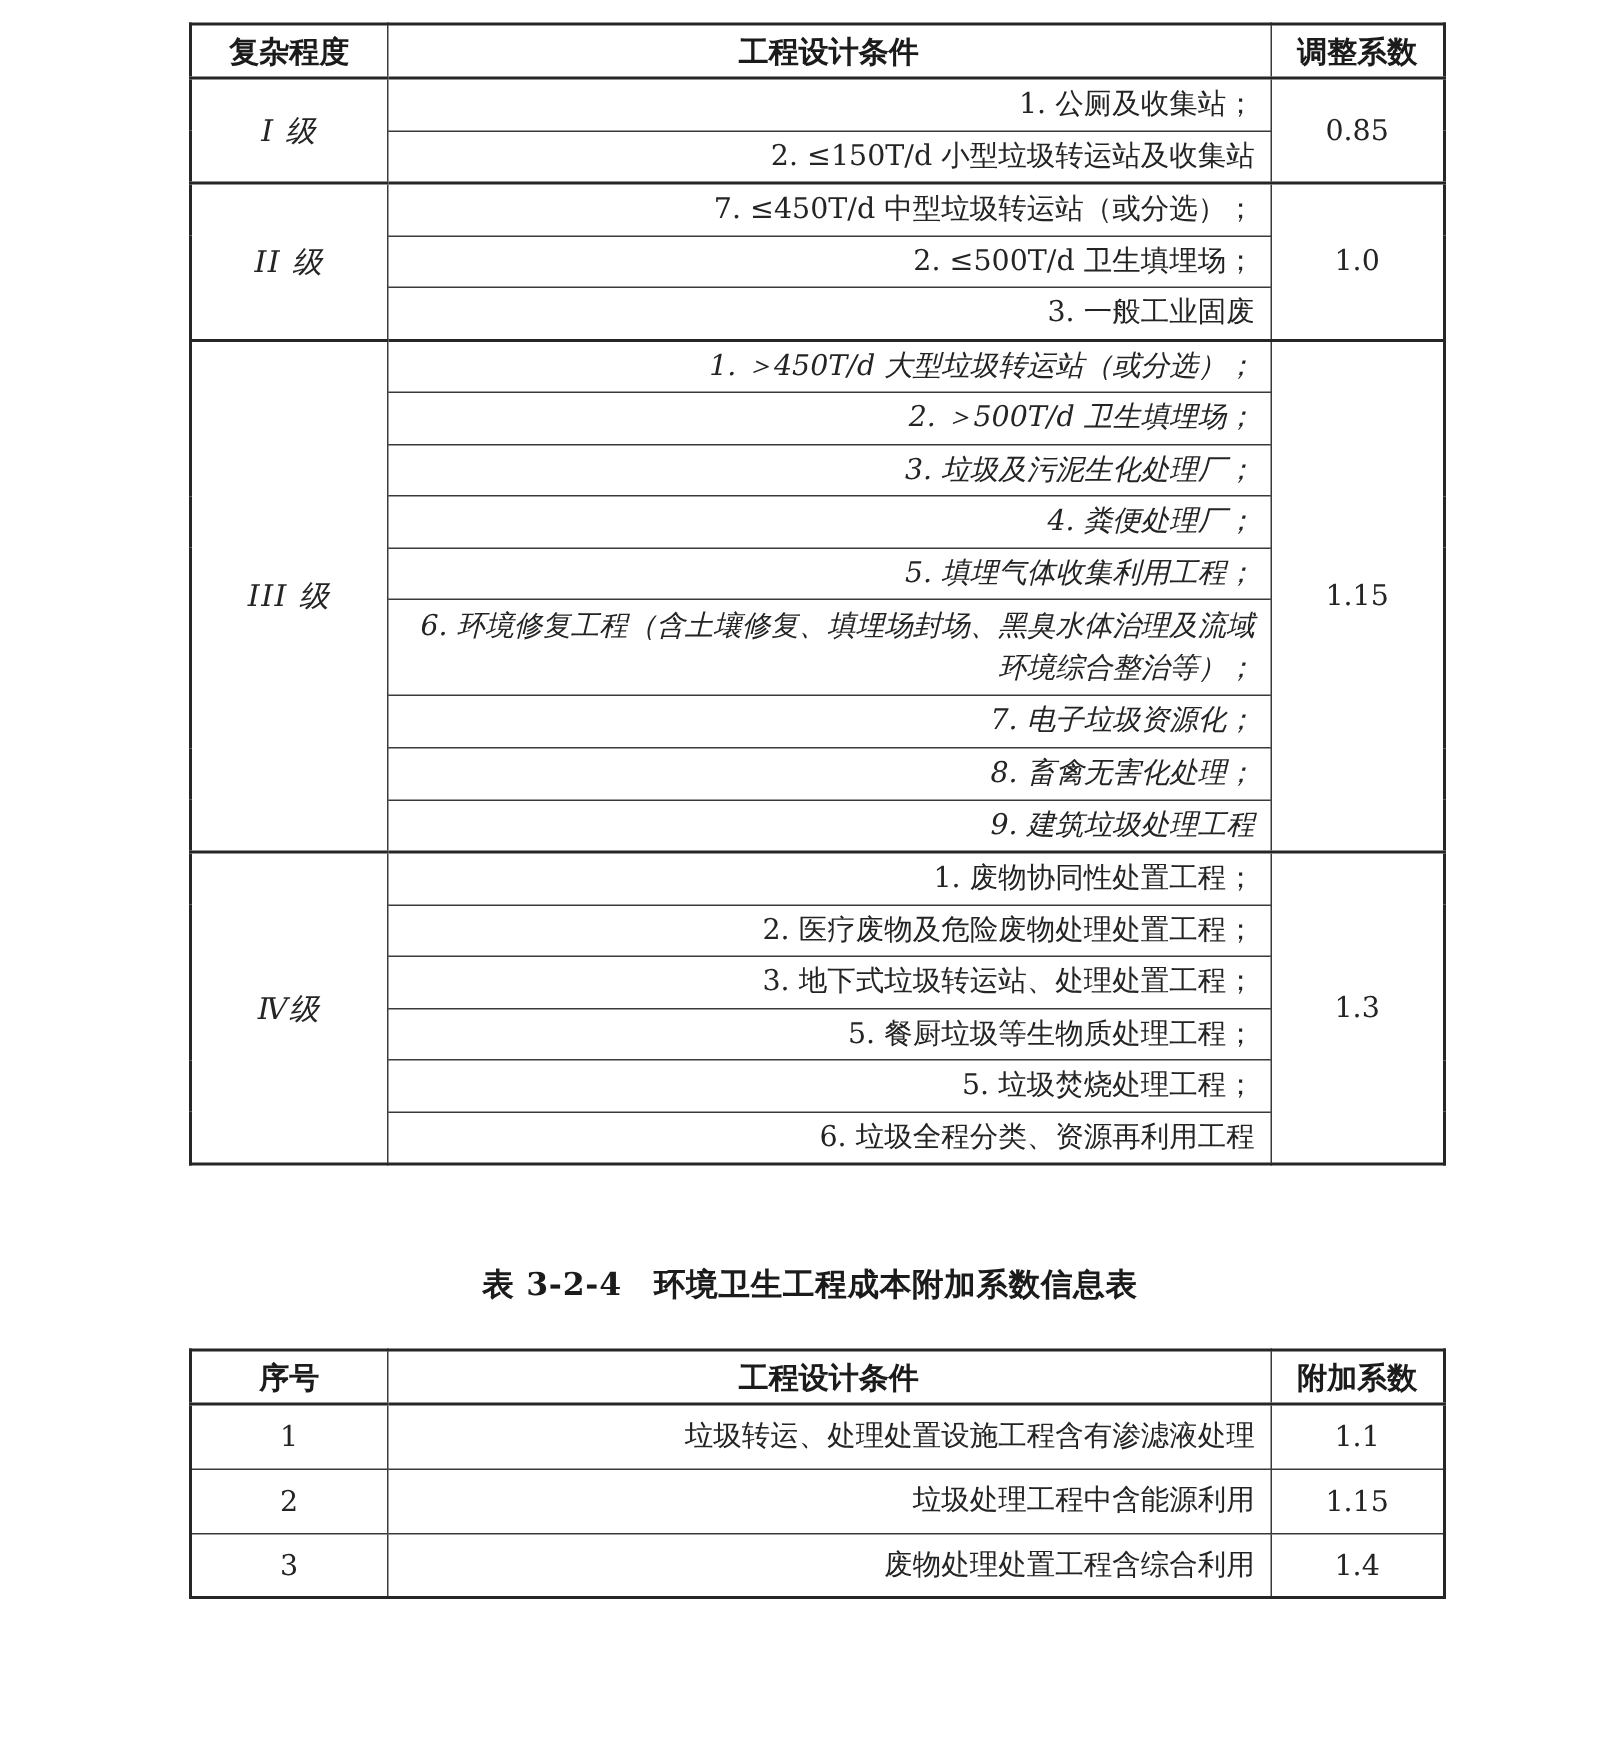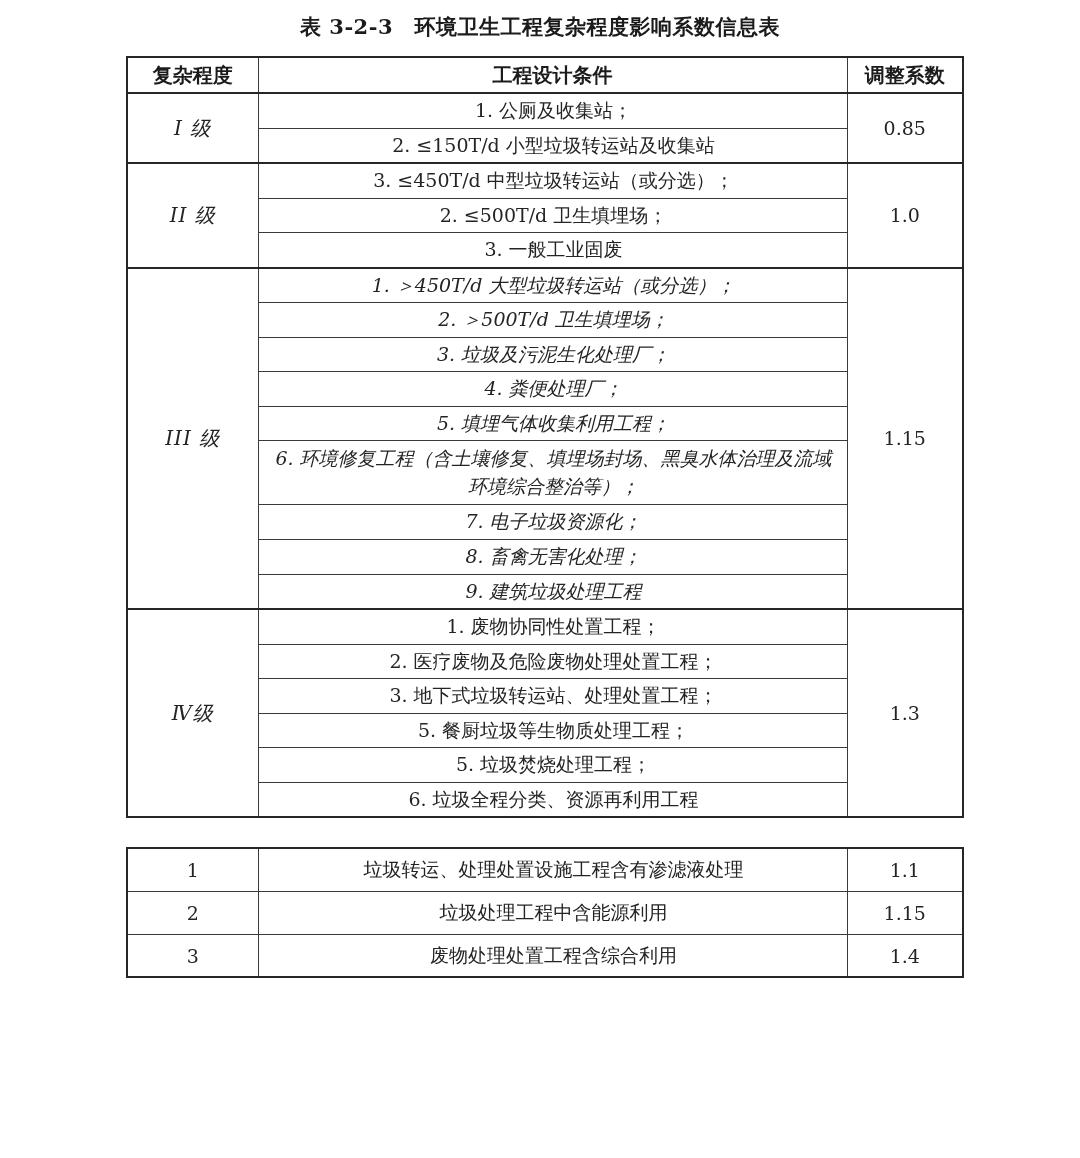--- a/index.html
+++ b/index.html
@@ -61,21 +61,21 @@
   tr.sec td { border-top: 2.5px solid #262626; }
 
   td.level {
     text-align: center;
     font-size: 20px;
     letter-spacing: 1px;
     font-style: italic;
   }
   td.coeff { text-align: center; font-size: 19px; }
   td.item {
-    text-align: center;
+    text-align: right;
     padding: 3px 10px 3px 12px;
     line-height: 1.45;
   }
   td.serial { text-align: center; font-size: 19px; }
 
   tr.s1 td.item { height: 35px; }
   tr.s2 td.item { height: 33px; }
   tr.s3 td.item { height: 33px; font-style: italic; }
   tr.s3 td.item.tall { height: 64px; }
   tr.s4 td.item { height: 34px; }
@@ -85,21 +85,20 @@
     margin: 13px 0 0 175px;
     font-size: 19px;
     color: #242424;
   }
 </style>
 </head>
 <body>
 
 <div class="doc">
 
-  <div class="tbl-title">表 3-2-3　环境卫生工程复杂程度影响系数信息表</div>
 
   <table class="t1">
     <colgroup>
         <col class="c1">
         <col class="c2">
         <col class="c3">
       </colgroup>
     <tbody>
       <tr>
         <th>复杂程度</th>
@@ -111,21 +110,21 @@
         <td class="level" rowspan="2">I 级</td>
         <td class="item">1. 公厕及收集站；</td>
         <td class="coeff" rowspan="2">0.85</td>
       </tr>
       <tr class="s1">
         <td class="item">2. ≤150T/d 小型垃圾转运站及收集站</td>
       </tr>
 
       <tr class="sec s2">
         <td class="level" rowspan="3">II 级</td>
-        <td class="item">3. ≤450T/d 中型垃圾转运站（或分选）；</td>
+        <td class="item">7. ≤450T/d 中型垃圾转运站（或分选）；</td>
         <td class="coeff" rowspan="3">1.0</td>
       </tr>
       <tr class="s2">
         <td class="item">2. ≤500T/d 卫生填埋场；</td>
       </tr>
       <tr class="s2">
         <td class="item">3. 一般工业固废</td>
       </tr>
 
       <tr class="sec s3">
@@ -175,29 +174,35 @@
       <tr class="s4">
         <td class="item">5. 垃圾焚烧处理工程；</td>
       </tr>
       <tr class="s4">
         <td class="item">6. 垃圾全程分类、资源再利用工程</td>
       </tr>
     </tbody>
   </table>
 
 
+  <div class="tbl-title tbl-title-2">表 3-2-4　环境卫生工程成本附加系数信息表</div>
 
   <table class="t2">
     <colgroup>
         <col class="c1">
         <col class="c2">
         <col class="c3">
       </colgroup>
     <tbody>
       <tr>
+        <th>序号</th>
+        <th>工程设计条件</th>
+        <th>附加系数</th>
+      </tr>
+      <tr>
         <td class="serial">1</td>
         <td class="item">垃圾转运、处理处置设施工程含有渗滤液处理</td>
         <td class="coeff">1.1</td>
       </tr>
       <tr>
         <td class="serial">2</td>
         <td class="item">垃圾处理工程中含能源利用</td>
         <td class="coeff">1.15</td>
       </tr>
       <tr>

